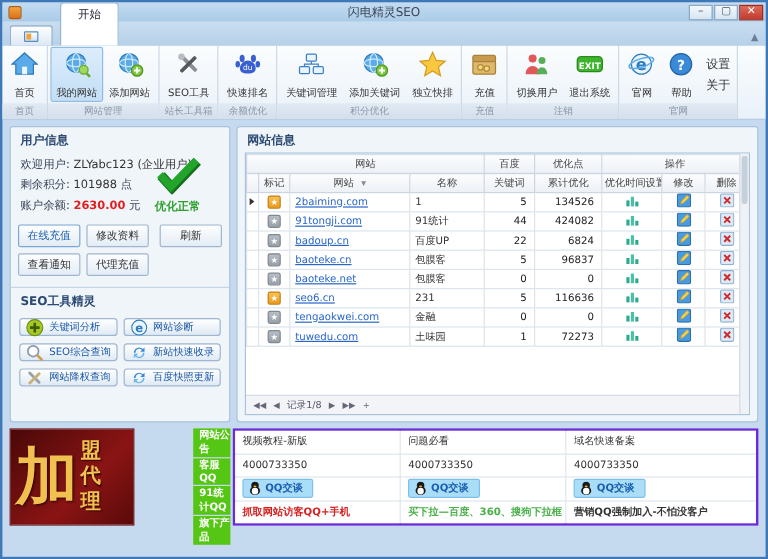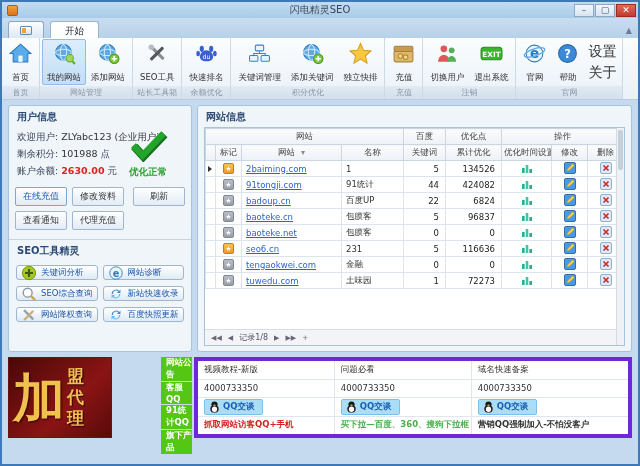--- a/index.html
+++ b/index.html
@@ -18,36 +18,36 @@
   .win-btn.close { background:linear-gradient(#e06a58,#c23b2e); color:#fff; border-color:#9c2c22; }
   
   .tabstrip { height:20px; background:linear-gradient(#c9ddf0,#b6d1e9); display:flex; align-items:flex-end;
               padding:0 6px; position:relative; }
   .file-btn { width:36px; height:17px; margin-bottom:0; border:1px solid #8fa8c2; border-bottom:none;
               border-radius:3px 3px 0 0; background:linear-gradient(#fdfeff,#dce8f4);
               display:flex; align-items:center; justify-content:center; }
   .file-btn .glyph { width:12px; height:9px; border:1px solid #5a8cc0; border-radius:1px;
                      background:linear-gradient(#fff,#cfe2f4); position:relative; }
   .file-btn .glyph::after { content:""; position:absolute; left:1px; top:1px; width:4px; height:5px; background:#f0a23c; }
-  .tab { height:17px; padding:3px 14px 0; margin-left:6px; background:#fff; border:1px solid #98b4cf;
+  .tab { height:36px; padding:3px 14px 0; margin-left:6px; background:#fff; border:1px solid #98b4cf;
          border-bottom:none; border-radius:3px 3px 0 0; font-size:9.5px; color:#223; }
   .ribbon-chevron { position:absolute; right:6px; bottom:3px; color:#6a7f98; font-size:8px; }
   
   .ribbon { height:62px; background:linear-gradient(#fbfdfe,#e9f1f9); display:flex; align-items:stretch;
             border-bottom:1px solid #b9cde2; }
   .rgroup { display:flex; flex-direction:column; border-right:1px solid #ccd9e7; }
   .rbuttons { flex:1; display:flex; align-items:stretch; padding:1px 2px; }
   .rbtn { display:flex; flex-direction:column; align-items:center; justify-content:space-between;
           padding:2px 4px 0; border:1px solid transparent; border-radius:2px; cursor:default; }
   .rbtn.active { background:linear-gradient(#dcedfc,#c3def5); border-color:#8fbbe4; }
   .ricon { width:23px; height:23px; display:block; }
   .ricon svg { width:100%; height:100%; }
   .rlabel { font-size:8.5px; color:#333; margin-top:1px; white-space:nowrap; }
   .rstack { display:flex; flex-direction:column; justify-content:center; gap:3px; padding:0 4px; }
-  .rstack-item { font-size:14px; color:#333; white-space:nowrap;text-align:right; }
+  .rstack-item { font-size:10px; color:#333; white-space:nowrap;text-align:right; }
   .rgroup-label { height:13px; font-size:8px; color:#8a95a6; text-align:center; line-height:13px;
                   background:linear-gradient(#e2eaf3,#d3dfec); white-space:nowrap; padding:0 4px; }
   
   .main { height:256px; display:flex; gap:5px; padding:5px 6px 4px; }
   .panel { background:#f0f5fa; border:1px solid #a9c3dd; border-radius:3px; }
   .panel-header { font-size:10px; font-weight:bold; color:#2c4a72; padding:4px 8px 3px; }
   .left-panel { width:184px; display:flex; flex-direction:column; }
   .info-block { position:relative; padding:0 8px; }
   .info-line { font-size:9.5px; color:#3a4458; margin:4px 0; white-space:nowrap; }
   .info-line .val { color:#333; }
@@ -97,21 +97,21 @@
             border:1px solid #701010; display:flex; align-items:center; padding:2px 4px; }
   .banner .big { font-size:52px; font-weight:bold; color:#f0c050; line-height:1;
                  text-shadow:1px 1px 2px #300; }
   .banner .col { display:flex; flex-direction:column; margin-left:2px; }
   .banner .col span { font-size:17px; font-weight:bold; color:#f0c050; line-height:1.25;
                       text-shadow:1px 1px 1px #300; }
   .flabels { width:78px; display:flex; flex-direction:column; gap:1px;padding-left:47px; }
   .flabel { flex:1; background:#55c613; color:#fff; font-size:8.5px; font-weight:bold;
             display:flex; align-items:center; padding-left:5px; }
   .fcontent { flex:1; display:grid; grid-template-columns:1fr 1fr 1.15fr; grid-auto-rows:1fr; gap:1px;
-              background:#dfe6ee; border:4px solid #6d28d9; }
+              background:#dfe6ee; border:2px solid #6d28d9; }
   .fcell { background:#fff; font-size:8.5px; color:#333; display:flex; align-items:center; padding:0 6px;
            overflow:hidden; white-space:nowrap; }
   .qq-btn { display:inline-flex; align-items:center; gap:3px; background:#a9ddf8; border:1px solid #7cc0ea;
             border-radius:2px; padding:1px 8px 1px 4px; color:#1a5fb0; font-size:8.5px; font-weight:bold; }
   .product { font-weight:bold; }
   
   .wm-strip { height:26px; background:#f2f6fa; position:relative; }
   .watermark { position:absolute; right:10px; bottom:3px; font-size:17px; font-weight:bold;
                color:#c3c7cd; letter-spacing:1px; text-shadow:1px 1px 0 #fff; }
 </style>

